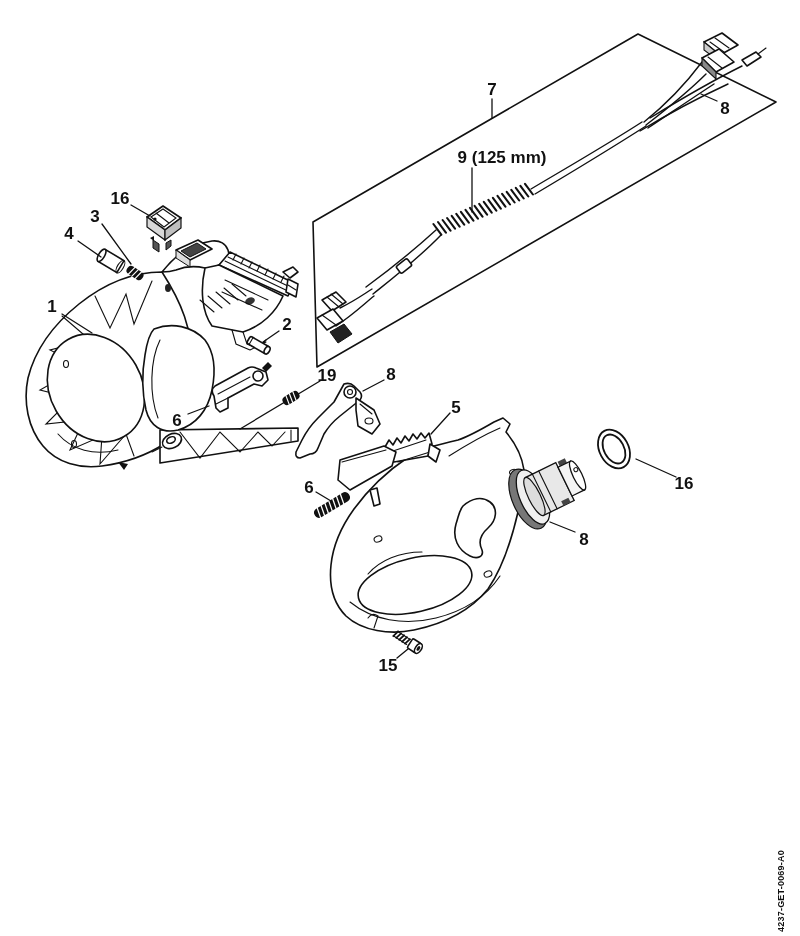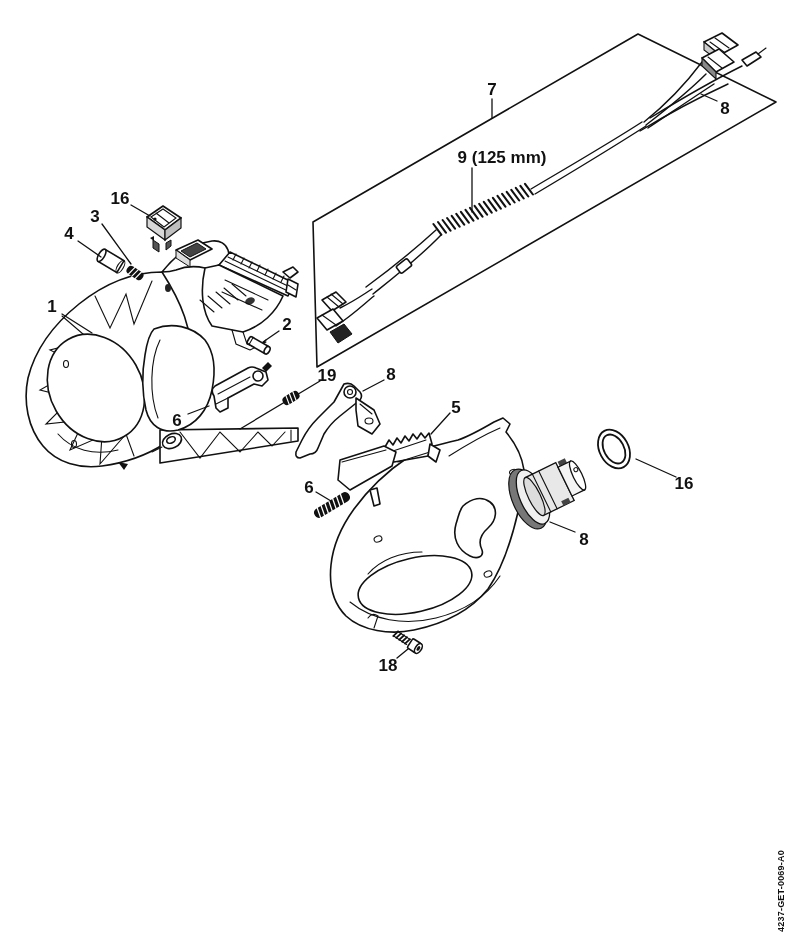--- a/index.html
+++ b/index.html
@@ -250,18 +250,18 @@
 <div class="co" style="left:456px;top:407px">5</div>
 <div class="co" style="left:309px;top:487px">6</div>
 <div class="co" style="left:492px;top:89px">7</div>
 <div class="co" style="left:725px;top:108px">8</div>
 <div class="co" style="left:502px;top:157px">9 (125 mm)</div>
 <div class="co" style="left:391px;top:374px">8</div>
 <div class="co" style="left:177px;top:420px">6</div>
 <div class="co" style="left:327px;top:375px">19</div>
 <div class="co" style="left:120px;top:198px">16</div>
 <div class="co" style="left:584px;top:539px">8</div>
-<div class="co" style="left:388px;top:665px">18</div>
+<div class="co" style="left:388px;top:665px">15</div>
 <div class="co" style="left:684px;top:483px">16</div>
 
 <div id="doc-code">4237-GET-0069-A0</div>
 
 </div>
 
 </body></html>

